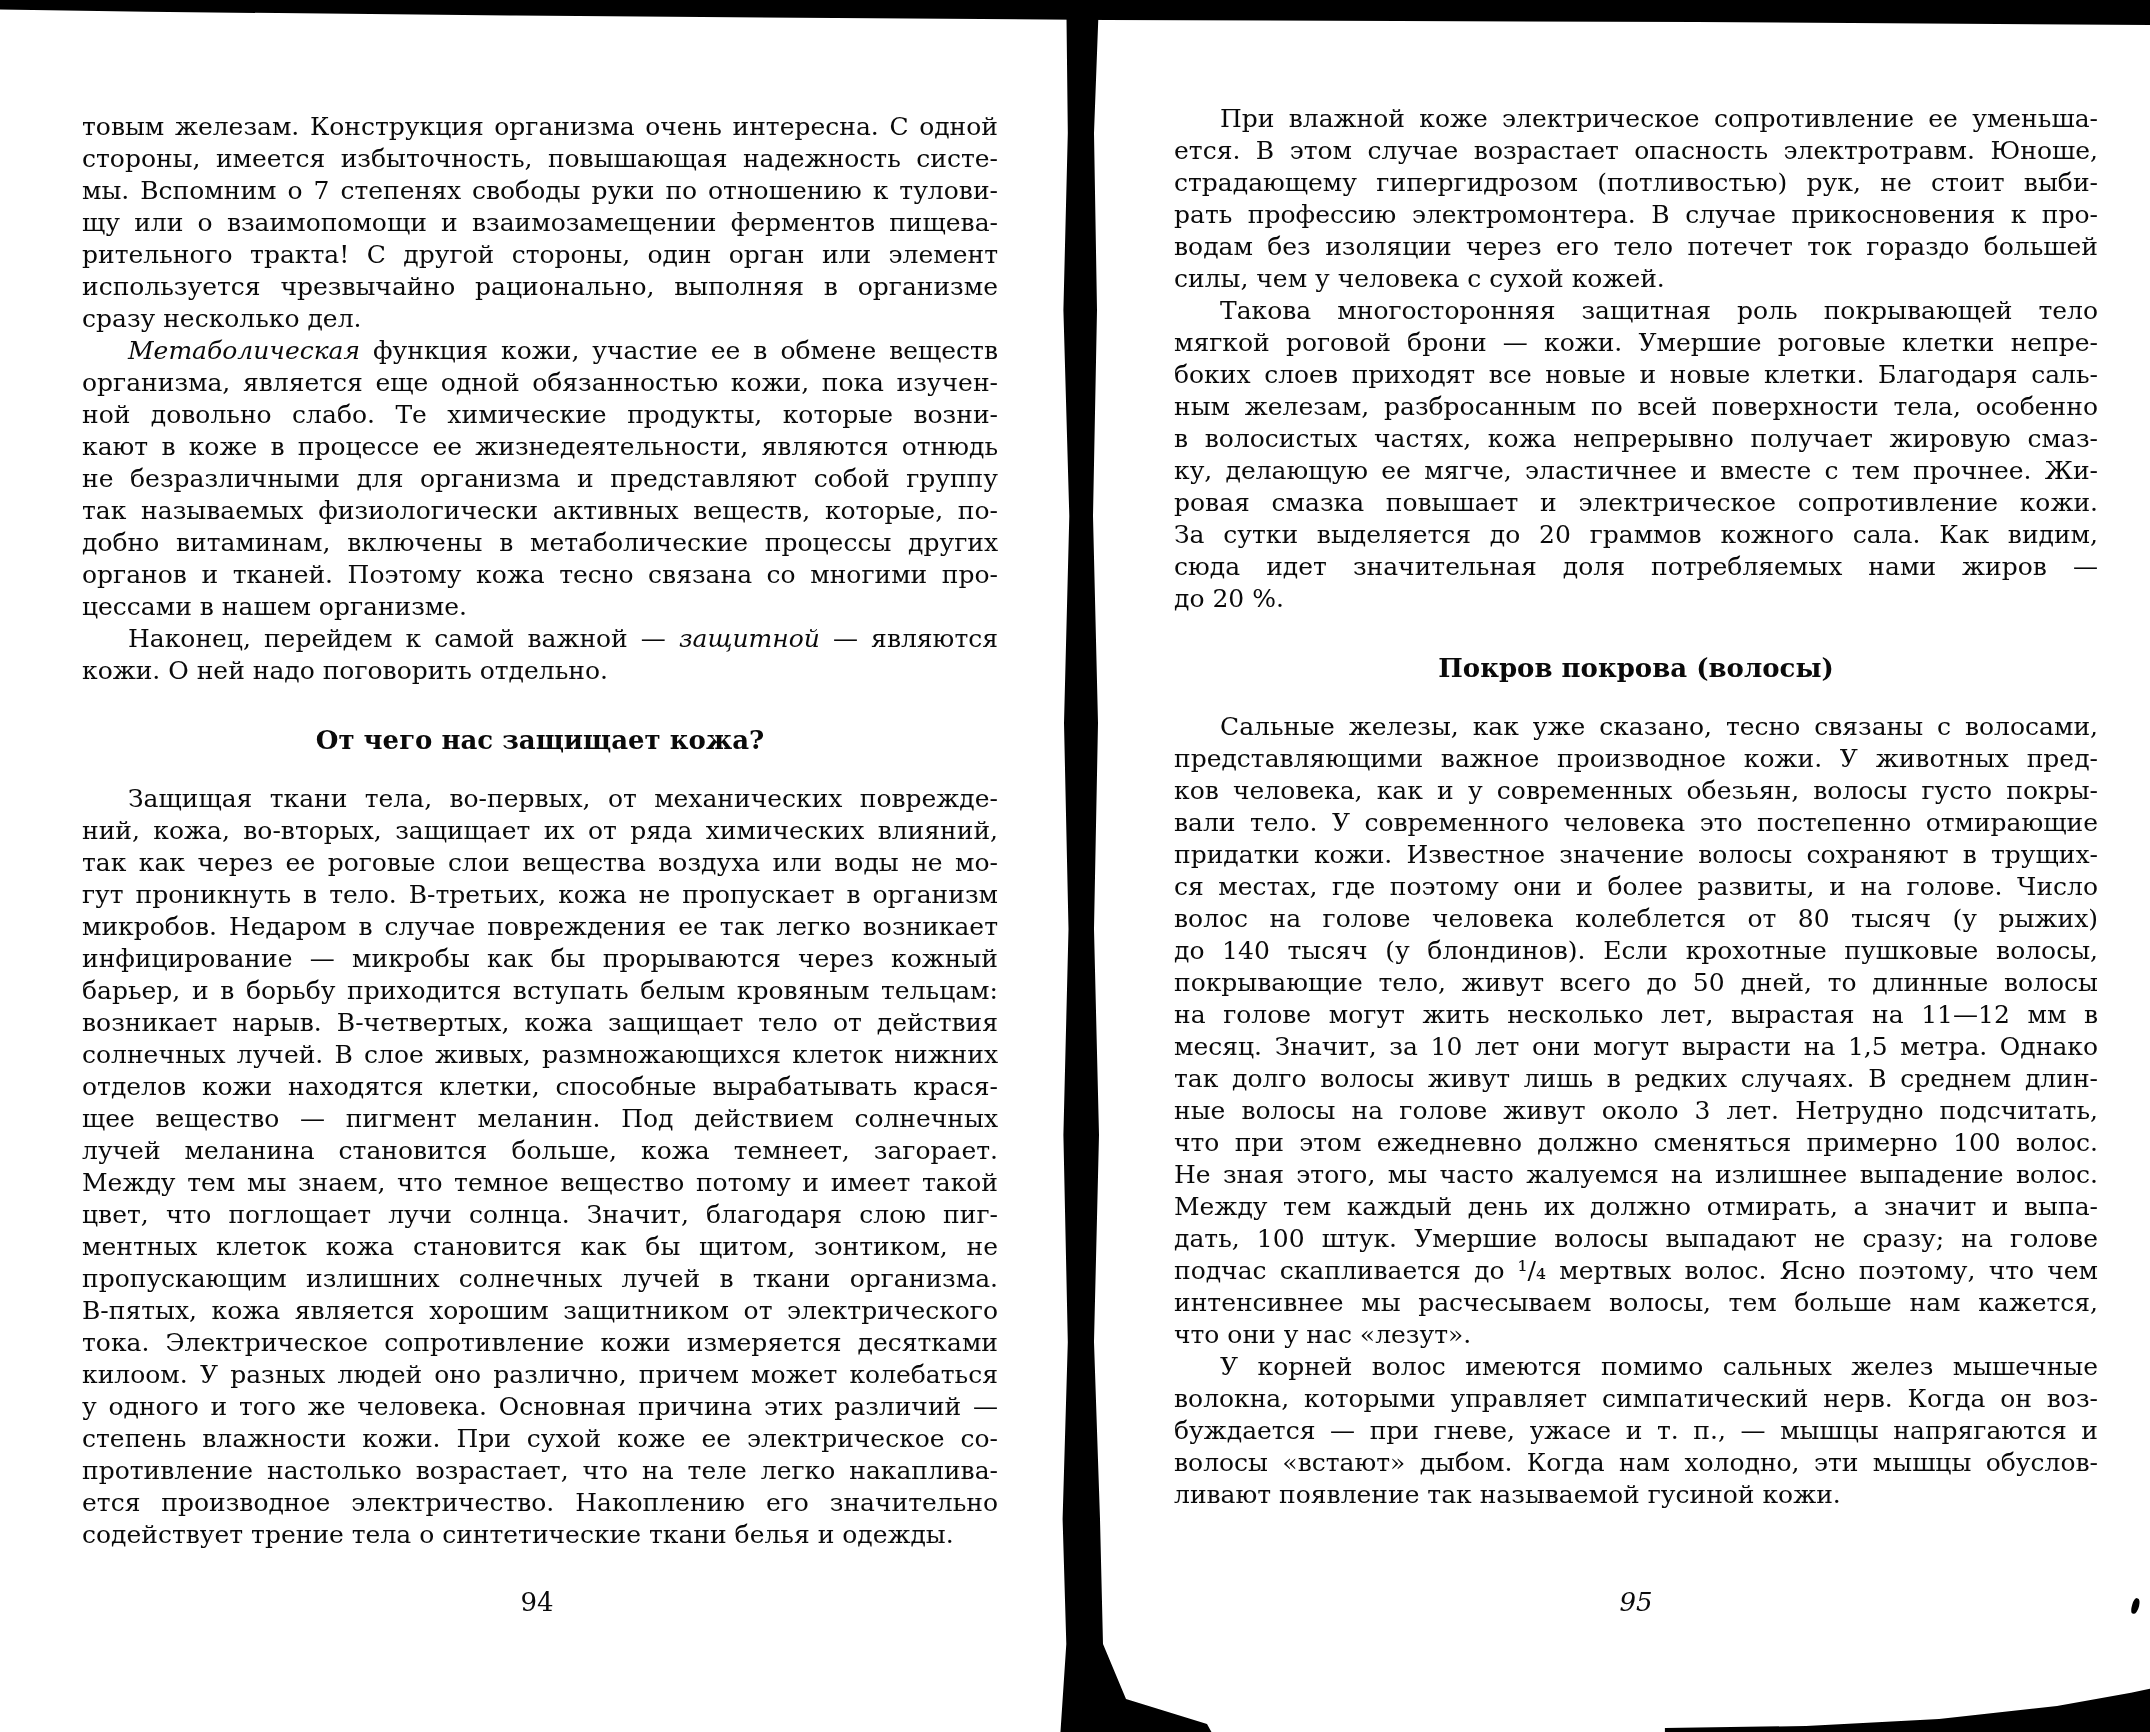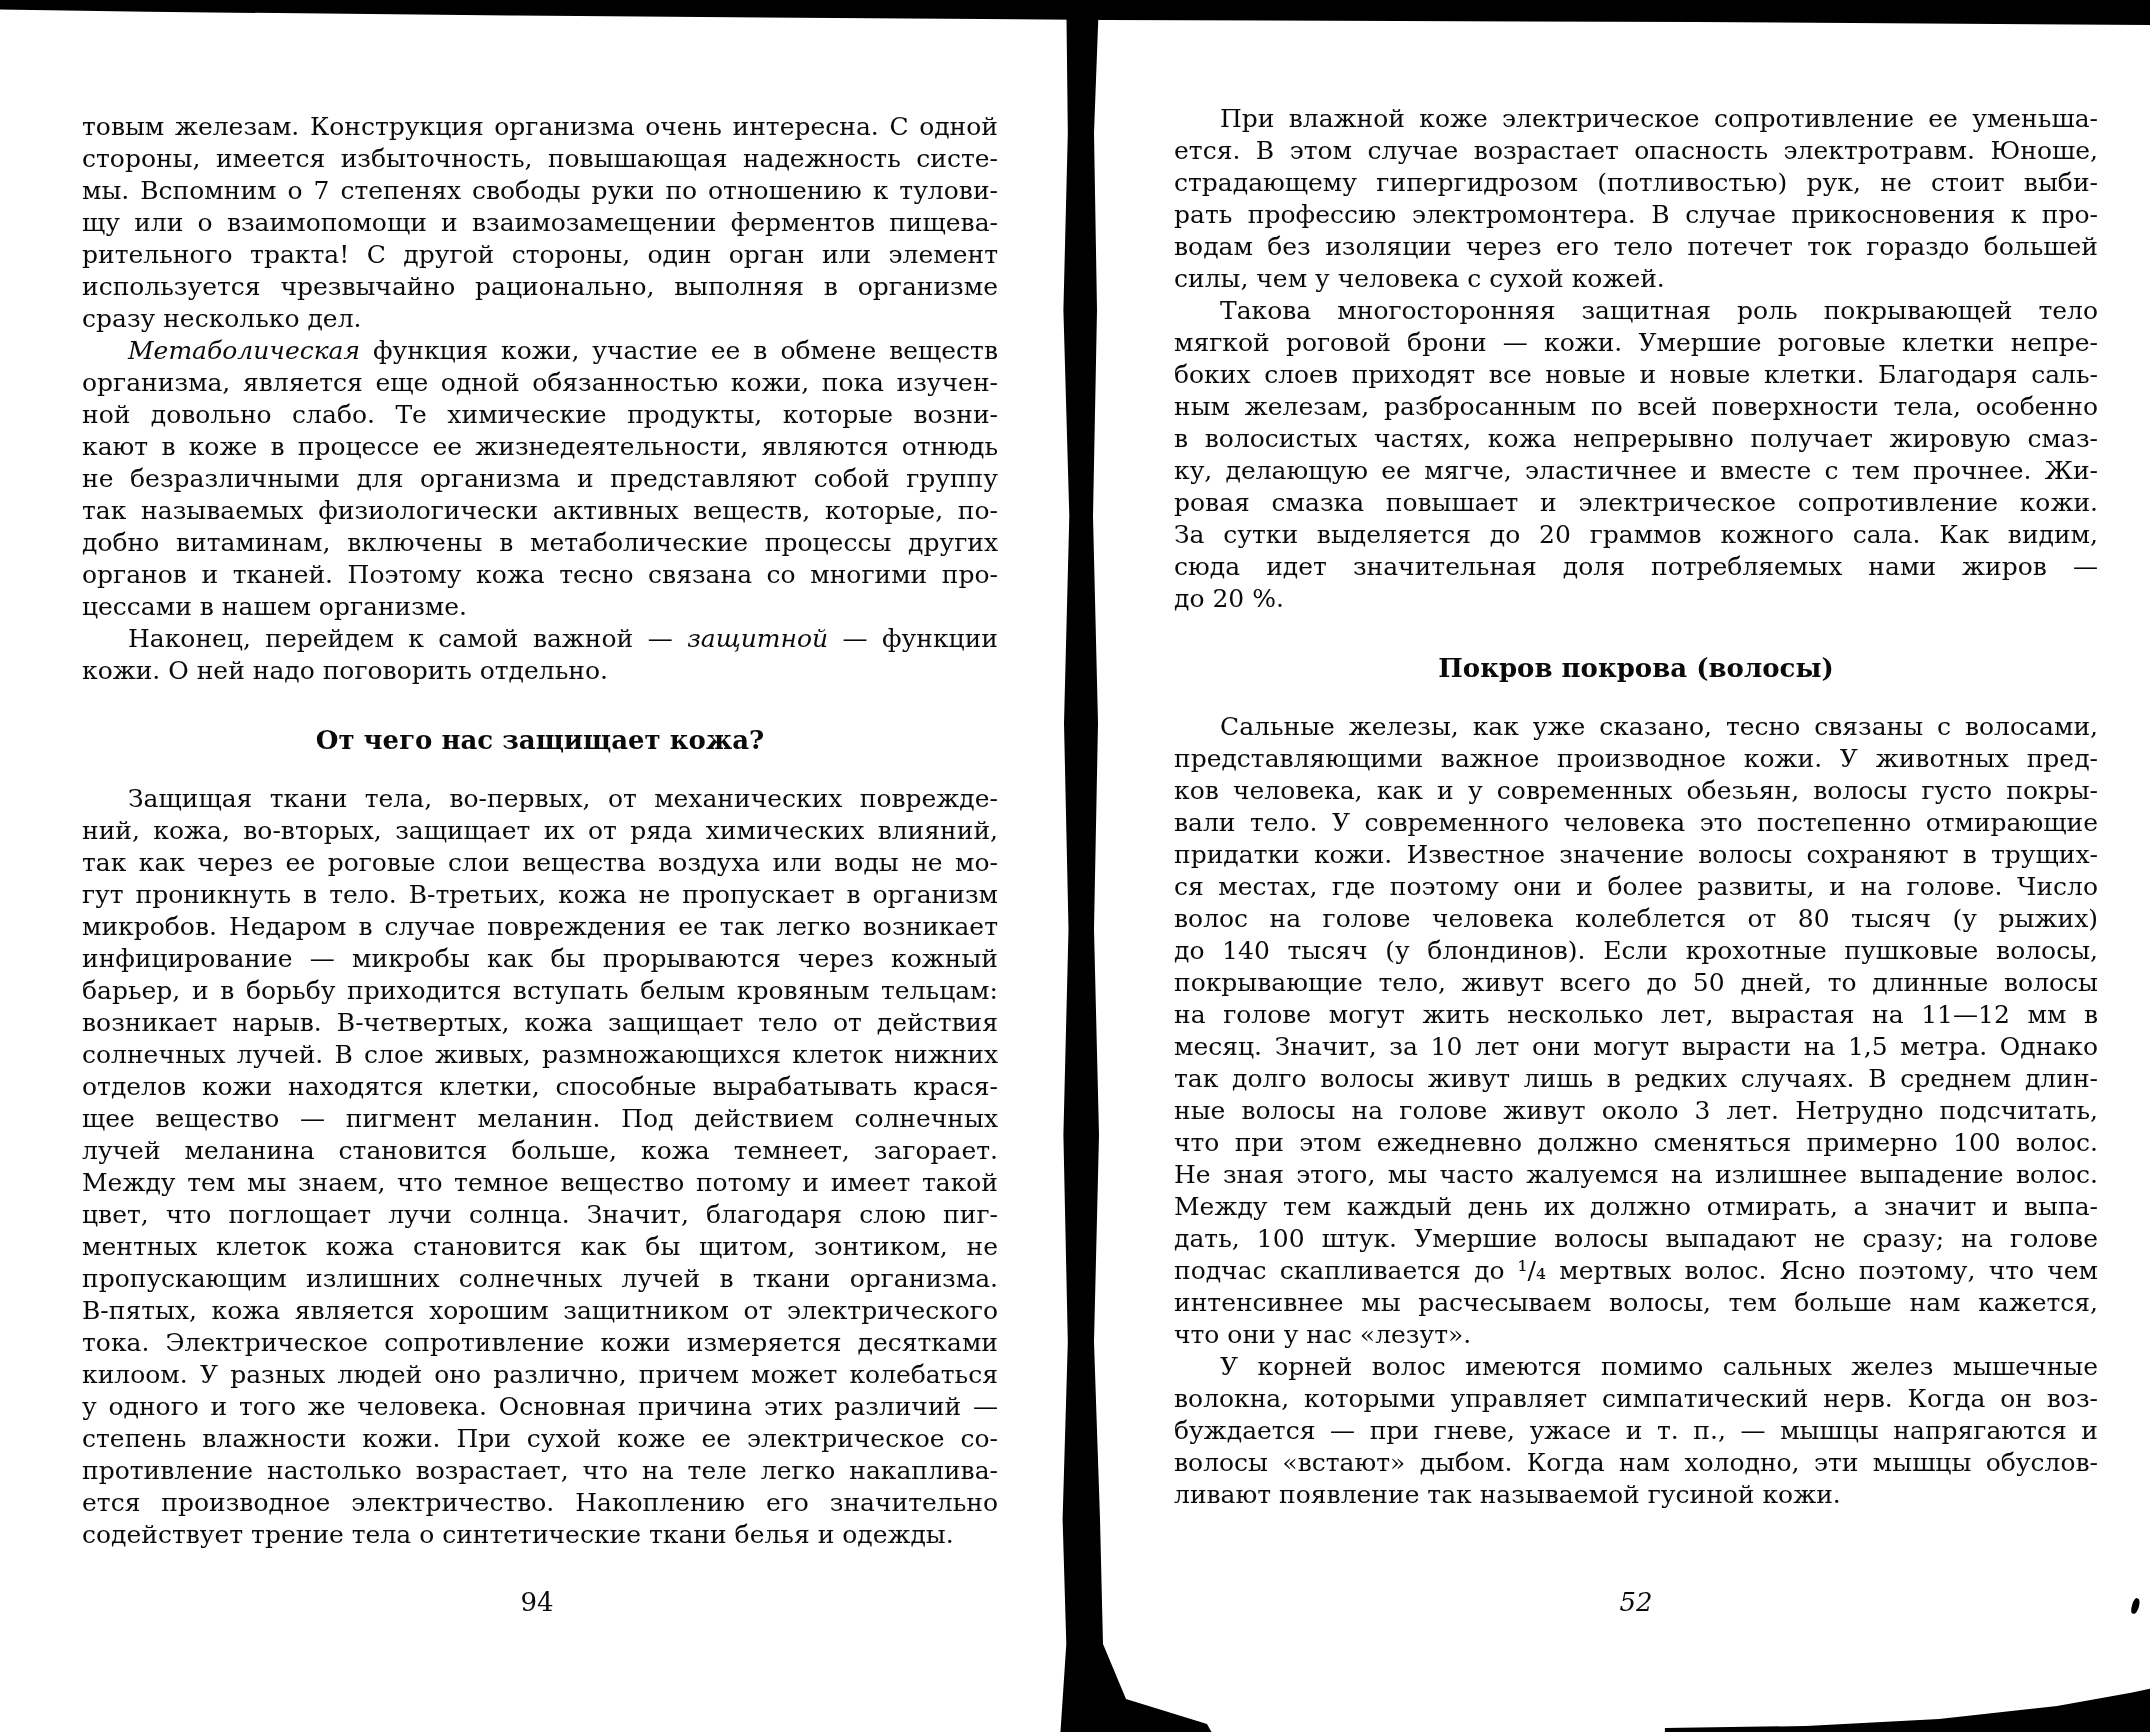--- a/index.html
+++ b/index.html
@@ -79,21 +79,21 @@
     <div class="line last">сразу несколько дел.</div>
     <div class="line indent"><i>Метаболическая</i><span> функция кожи, участие ее в обмене веществ</span></div>
     <div class="line">организма, является еще одной обязанностью кожи, пока изучен-</div>
     <div class="line">ной довольно слабо. Те химические продукты, которые возни-</div>
     <div class="line">кают в коже в процессе ее жизнедеятельности, являются отнюдь</div>
     <div class="line">не безразличными для организма и представляют собой группу</div>
     <div class="line">так называемых физиологически активных веществ, которые, по-</div>
     <div class="line">добно витаминам, включены в метаболические процессы других</div>
     <div class="line">органов и тканей. Поэтому кожа тесно связана со многими про-</div>
     <div class="line last">цессами в нашем организме.</div>
-    <div class="line indent"><span>Наконец, перейдем к самой важной — </span><i>защитной</i><span> — функции</span></div>
+    <div class="line indent"><span>Наконец, перейдем к самой важной — </span><i>защитной</i><span> — являются</span></div>
     <div class="line last">кожи. О ней надо поговорить отдельно.</div>
     <div class="heading">От чего нас защищает кожа?</div>
     <div class="line indent">Защищая ткани тела, во-первых, от механических поврежде-</div>
     <div class="line">ний, кожа, во-вторых, защищает их от ряда химических влияний,</div>
     <div class="line">так как через ее роговые слои вещества воздуха или воды не мо-</div>
     <div class="line">гут проникнуть в тело. В-третьих, кожа не пропускает в организм</div>
     <div class="line">микробов. Недаром в случае повреждения ее так легко возникает</div>
     <div class="line">инфицирование — микробы как бы прорываются через кожный</div>
     <div class="line">барьер, и в борьбу приходится вступать белым кровяным тельцам:</div>
     <div class="line">возникает нарыв. В-четвертых, кожа защищает тело от действия</div>
@@ -153,14 +153,14 @@
     <div class="line">интенсивнее мы расчесываем волосы, тем больше нам кажется,</div>
     <div class="line last">что они у нас «лезут».</div>
     <div class="line indent">У корней волос имеются помимо сальных желез мышечные</div>
     <div class="line">волокна, которыми управляет симпатический нерв. Когда он воз-</div>
     <div class="line">буждается — при гневе, ужасе и т. п., — мышцы напрягаются и</div>
     <div class="line">волосы «встают» дыбом. Когда нам холодно, эти мышцы обуслов-</div>
     <div class="line last">ливают появление так называемой гусиной кожи.</div>
   </div>
 
 <div class="pagenum pagenum-left">94</div>
-<div class="pagenum pagenum-right">52</div>
+<div class="pagenum pagenum-right">95</div>
 
 
 </body></html>

